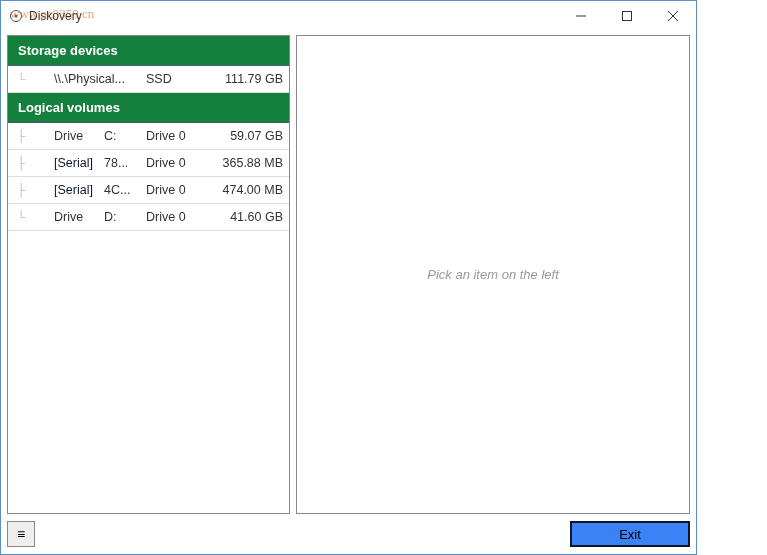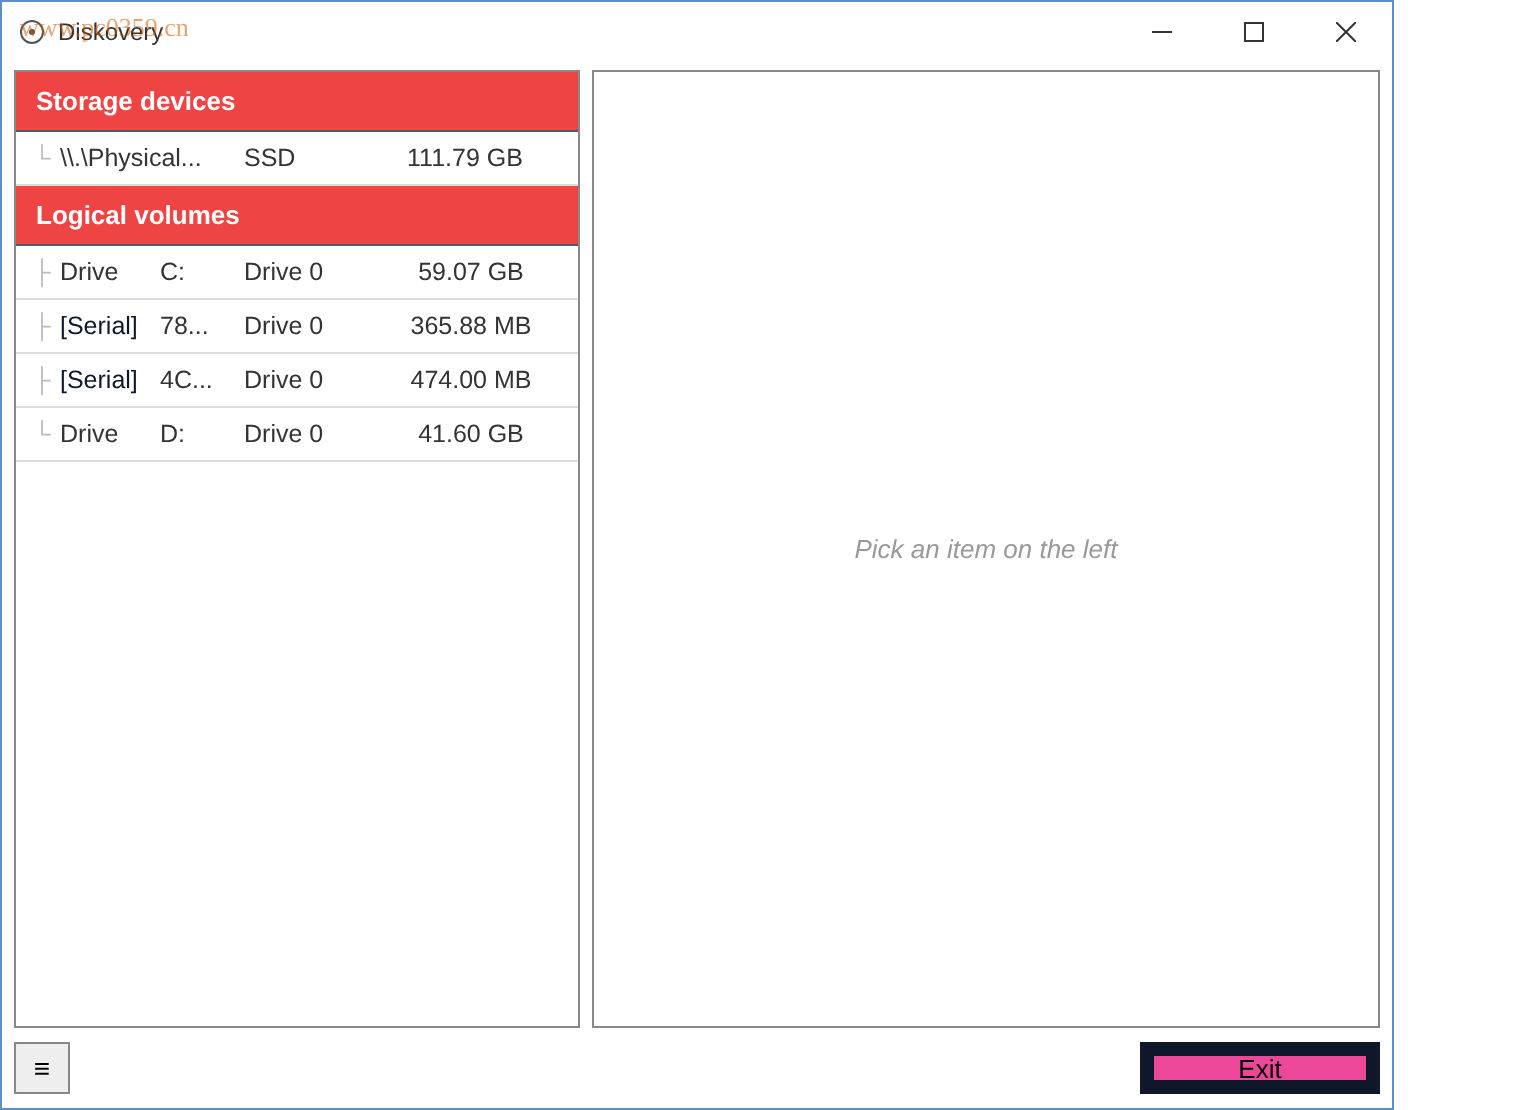--- a/index.html
+++ b/index.html
@@ -12,37 +12,37 @@
 .titlebar .title { font-size: 12px; color: #333; flex: 1; }
 .titlebar .win-controls { display: flex; height: 100%; }
 .titlebar .win-btn { width: 46px; height: 30px; display: flex; align-items: center; justify-content: center; font-size: 13px; color: #333; cursor: pointer; }
 
 .content { flex: 1; display: flex; padding: 4px 6px 6px 6px; gap: 6px; }
 
 .left-panel { width: 283px; border: 1px solid #888; display: flex; flex-direction: column; background: #fff; }
 .right-panel { flex: 1; border: 1px solid #888; display: flex; align-items: center; justify-content: center; background: #fff; }
 .right-panel .placeholder { color: #999; font-size: 13px; font-style: italic; }
 
-.section-header { background: #ef4444; color: #fff; font-weight: bold; font-size: 13px; padding: 7px 10px; border-bottom: 1px solid #4a5c6c; }
+.section-header { background: #15803d; color: #fff; font-weight: bold; font-size: 13px; padding: 7px 10px; border-bottom: 1px solid #4a5c6c; }
 
 .row { display: flex; align-items: center; border-bottom: 1px solid #ddd; padding: 6px 6px 6px 4px; font-size: 12.5px; color: #333; }
 .row .tree-mark { width: 18px; color: #bbb; text-align: center; font-size: 12px; flex: 0 0 18px; }
-.row .col1 { flex: 0 0 50px; white-space: nowrap; overflow: hidden; text-overflow: ellipsis; }
+.row .col1 { flex: 0 0 50px; white-space: nowrap; overflow: hidden; text-overflow: ellipsis; margin-left: 24px; }
 .row .col2 { flex: 0 0 42px; white-space: nowrap; overflow: hidden; text-overflow: ellipsis; }
 .row .col3 { flex: 0 0 66px; white-space: nowrap; overflow: hidden; text-overflow: ellipsis; }
-.row .col4 { flex: 1; text-align: center; white-space: nowrap; }
+.row .col4 { flex: 1; text-align: right; white-space: nowrap; }
 .row .muted { color: #0f172a; }
 .row.device .col1 { flex: 0 0 92px; }
 .row.device .col2 { flex: 0 0 60px; }
 .row.device .col3 { flex: 0 0 0; }
 
 .footer { height: 34px; display: flex; align-items: center; padding: 0 6px 6px 6px; gap: 6px; }
 .footer .menu-btn { width: 28px; height: 26px; border: 1px solid #888; background: #eee; display: flex; align-items: center; justify-content: center; cursor: pointer; font-size: 14px; }
 .footer .spacer { flex: 1; }
-.footer .exit-btn { width: 120px; height: 26px; border: 7px solid #0f172a; background: #ec4899; display: flex; align-items: center; justify-content: center; font-size: 13px; cursor: pointer; }
+.footer .exit-btn { width: 120px; height: 26px; border: 2px solid #0f172a; background: #3b82f6; display: flex; align-items: center; justify-content: center; font-size: 13px; cursor: pointer; }
 
 .watermark { position: absolute; top: 10px; left: 10px; pointer-events: none; opacity: 0.55; }
 .watermark .wm1 { color: #3a7a2a; font-size: 24px; font-weight: bold; font-family: "Microsoft YaHei", sans-serif; }
 .watermark .wm2 { color: #d05a00; font-size: 13px; font-family: Liberation Serif, serif; margin-top: -4px; }
 </style>
 </head>
 <body>
 
 <div class="window">
 

